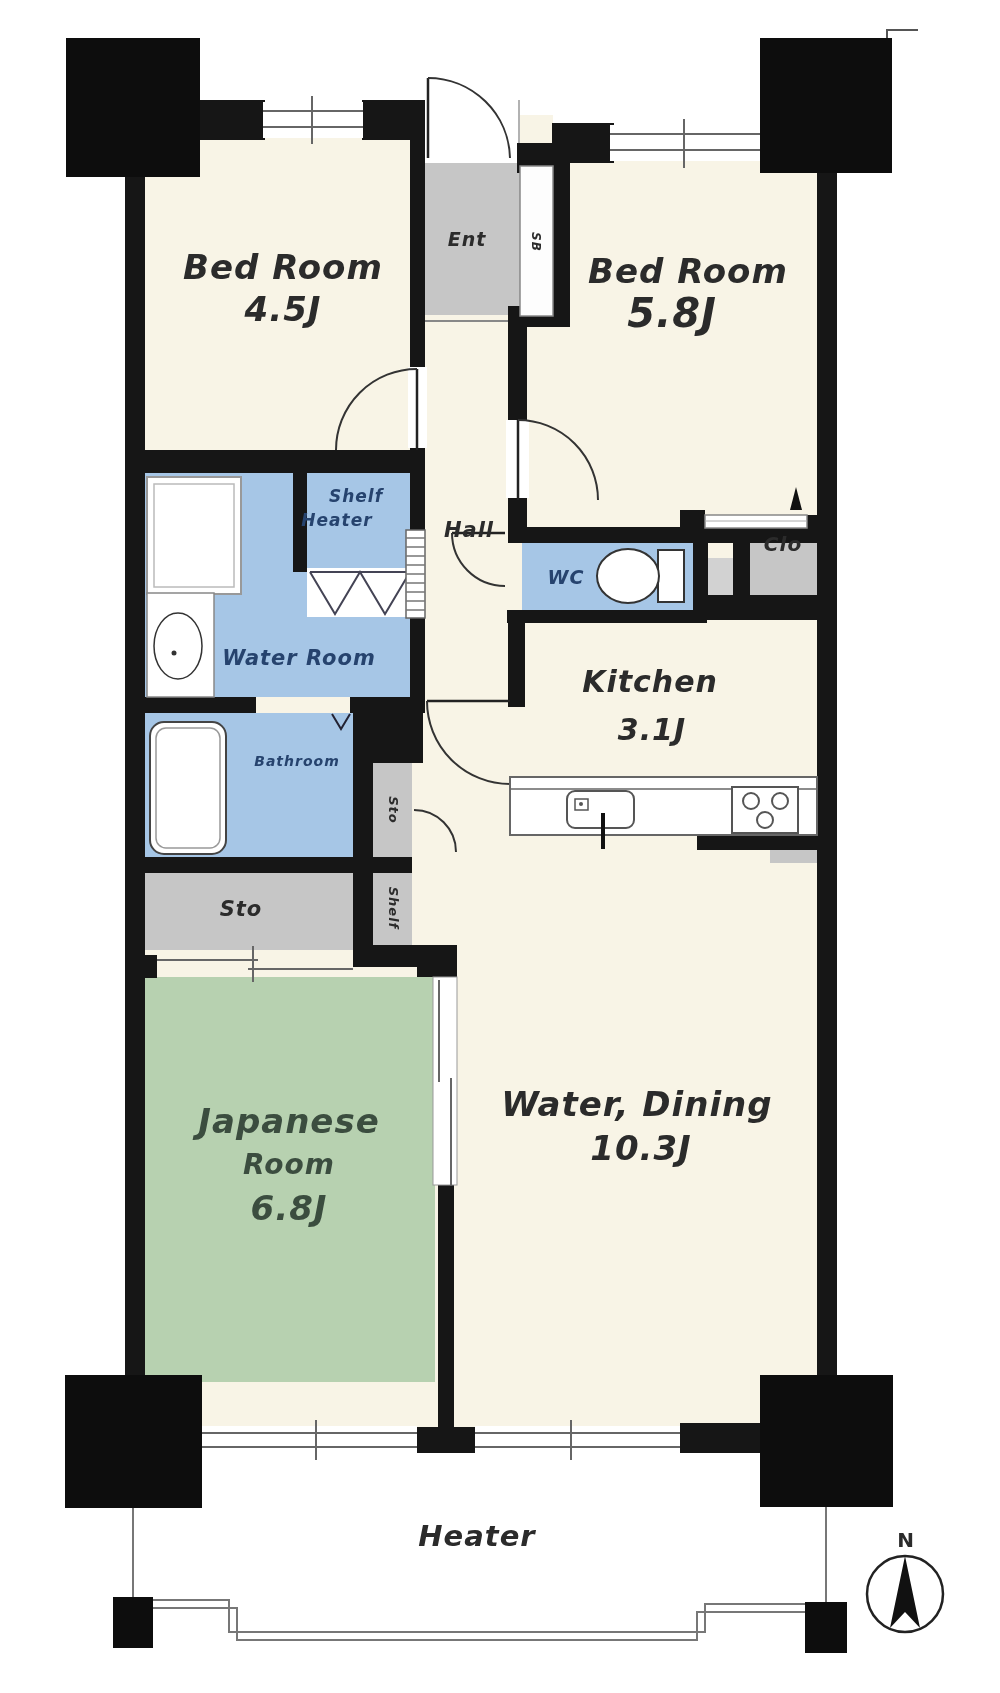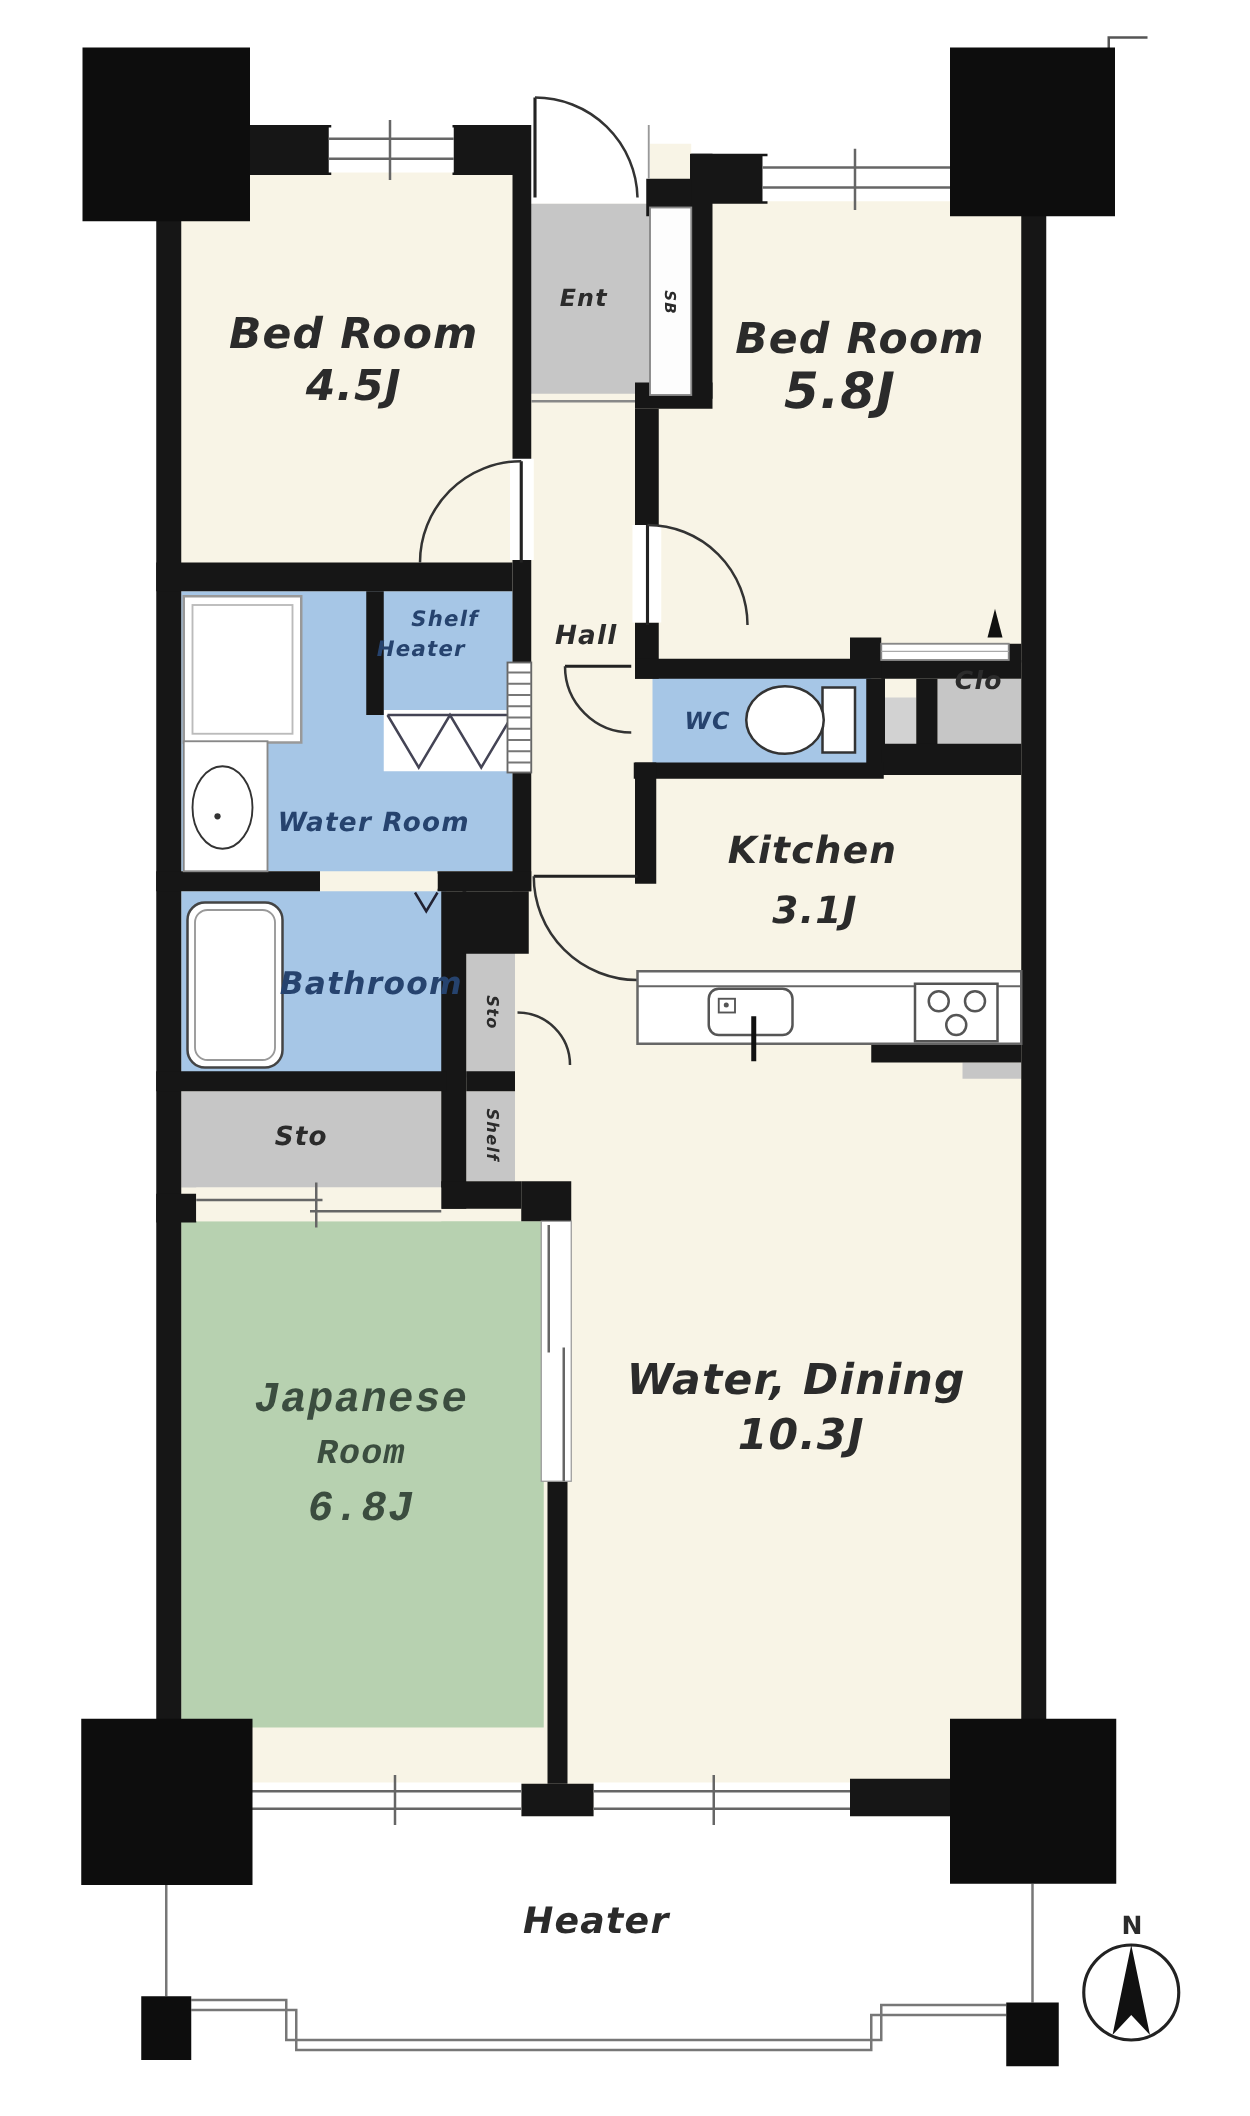--- a/index.html
+++ b/index.html
@@ -19,21 +19,21 @@
   .greenf{fill:var(--green);}
   .whitef{fill:#ffffff;}
   .fthin{fill:none;stroke:#999;stroke-width:1.5px;}
   .winline{stroke:#666;stroke-width:2px;fill:none;}
   .arc{stroke:#333;stroke-width:2px;fill:none;}
   .leaf{stroke:#222;stroke-width:2.5px;fill:none;}
   .rail{stroke:#777;stroke-width:2px;fill:none;}
   .lbl{position:absolute;transform:translate(-50%,-50%);font-style:italic;font-weight:600;
        color:var(--label);white-space:nowrap;letter-spacing:1px;}
   .navy{color:var(--navy);}
-  .jap{color:var(--japlabel);font-family:Liberation Mono, monospace;}
+  .jap{color:var(--japlabel);}
   .rot{transform:translate(-50%,-50%) rotate(90deg);}
 </style>
 </head>
 <body>
 
 <div id="plan">
   <svg width="1000" height="1693" viewBox="0 0 1000 1693">
 
     <g>
       <rect class="creamf" x="135" y="115" width="692" height="1338"></rect>
@@ -241,27 +241,27 @@
       <rect class="pillar" x="760" y="1375" width="133" height="132"></rect>
     </g>
   </svg>
 
   <div class="lbl" style="left:283px;top:267px;font-size:34px">Bed Room</div>
   <div class="lbl" style="left:283px;top:309px;font-size:34px">4.5J</div>
   <div class="lbl" style="left:688px;top:271px;font-size:34px">Bed Room</div>
   <div class="lbl" style="left:672px;top:313px;font-size:40px">5.8J</div>
   <div class="lbl" style="left:467px;top:239px;font-size:19px">Ent</div>
   <div class="lbl rot" style="left:536px;top:242px;font-size:12px">SB</div>
-  <div class="lbl" style="left:469px;top:508px;font-size:21px">Hall</div>
+  <div class="lbl" style="left:469px;top:530px;font-size:21px">Hall</div>
   <div class="lbl navy" style="left:566px;top:577px;font-size:19px">WC</div>
   <div class="lbl" style="left:783px;top:544px;font-size:20px">Clo</div>
   <div class="lbl navy" style="left:356px;top:496px;font-size:17px">Shelf</div>
   <div class="lbl navy" style="left:337px;top:520px;font-size:17px">Heater</div>
   <div class="lbl navy" style="left:299px;top:658px;font-size:21px">Water Room</div>
-  <div class="lbl navy" style="left:297px;top:787px;font-size:25px">Bathroom</div>
+  <div class="lbl navy" style="left:297px;top:761px;font-size:14px">Bathroom</div>
   <div class="lbl" style="left:650px;top:681px;font-size:30px">Kitchen</div>
   <div class="lbl" style="left:652px;top:729px;font-size:30px">3.1J</div>
   <div class="lbl rot" style="left:393px;top:810px;font-size:13px">Sto</div>
   <div class="lbl rot" style="left:393px;top:908px;font-size:13px">Shelf</div>
   <div class="lbl" style="left:241px;top:909px;font-size:21px">Sto</div>
   <div class="lbl jap" style="left:289px;top:1121px;font-size:34px">Japanese</div>
   <div class="lbl jap" style="left:289px;top:1164px;font-size:28px">Room</div>
   <div class="lbl jap" style="left:289px;top:1208px;font-size:34px">6.8J</div>
   <div class="lbl" style="left:637px;top:1104px;font-size:34px">Water, Dining</div>
   <div class="lbl" style="left:641px;top:1148px;font-size:34px">10.3J</div>

